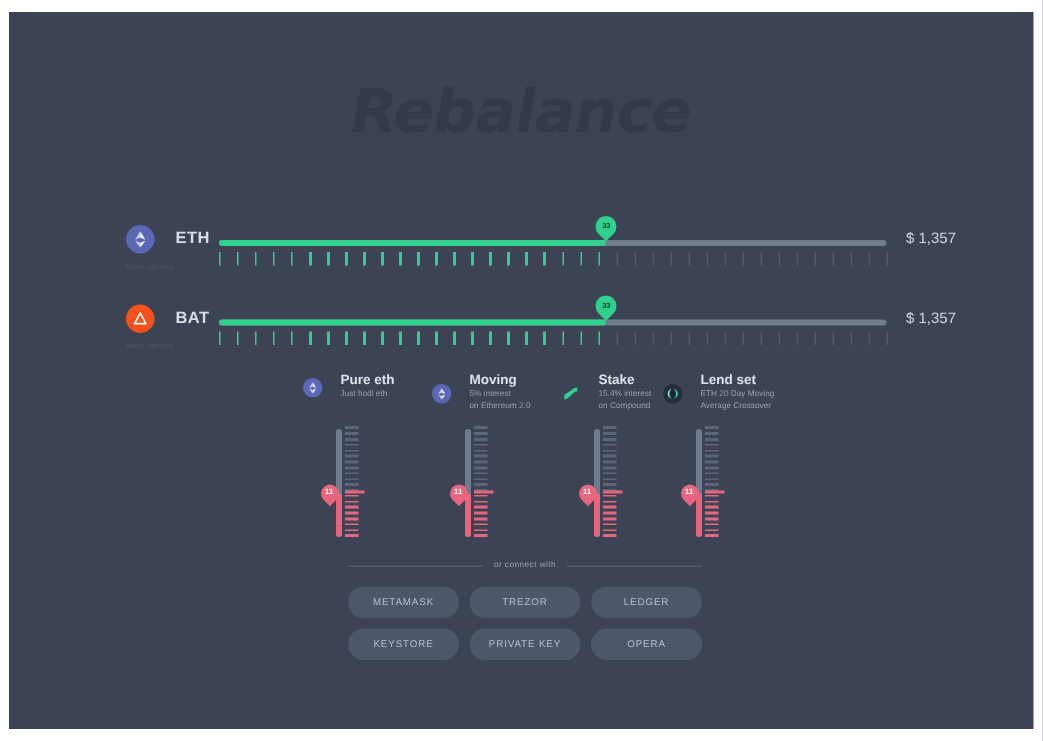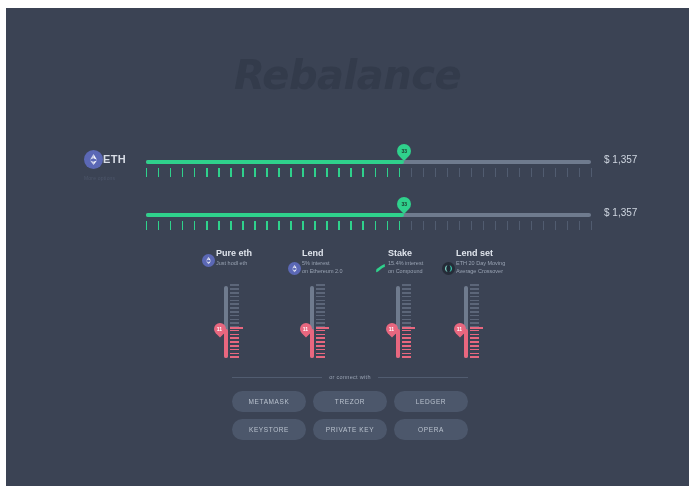--- a/index.html
+++ b/index.html
@@ -39,21 +39,21 @@
     width: 540px;
     height: 42px;
   }
   .asset-row.eth { top: 140px; }
   .asset-row.bat { top: 193px; }
 
   .asset-left {
     position: absolute; left: 0; top: 0;
     width: 58px;
   }
-  .asset-head { display: flex; align-items: center; gap: 0; height: 22px; }
+  .asset-head { display: flex; align-items: center; gap: 14px; height: 22px; }
   .coin-icon {
     width: 19px; height: 19px; border-radius: 50%;
     display: flex; align-items: center; justify-content: center;
     flex: 0 0 auto;
   }
   .coin-icon.eth { background: #5b68b5; }
   .coin-icon.bat { background: #f4511e; }
   .coin-icon svg { display: block; }
   .coin-label {
     font-size: 11px; font-weight: 700; color: #d8dde6;
@@ -115,21 +115,21 @@
     width: 330px; height: 115px;
   }
   .strategy {
     position: absolute; top: 0; width: 80px;
   }
   .strategy.s0 { left: 0px; }
   .strategy.s1 { left: 86px; }
   .strategy.s2 { left: 172px; }
   .strategy.s3 { left: 240px; }
 
-  .strat-head { display: flex; align-items: flex-end; gap: 1px; }
+  .strat-head { display: flex; align-items: center; gap: 12px; }
   .strat-icon {
     width: 13px; height: 13px; border-radius: 50%;
     flex: 0 0 auto; margin-top: 1px;
     display: flex; align-items: center; justify-content: center;
   }
   .strat-icon.purple { background: #5b68b5; }
   .strat-icon.none   { background: transparent; }
   .strat-icon.dark   { background: #262c38; }
   .strat-title {
     font-size: 9px; font-weight: 700; color: #dfe4ec;
@@ -273,20 +273,31 @@
             <div class="htick off" style="left: 97.2973%;"></div>
             <div class="htick off" style="left: 100%;"></div>
           </div>
           <div class="hhandle" style="left: 58%;">
             <span>33</span>
           </div>
         </div>
         <div class="price">$ 1,357</div>
       </div>
       <div class="asset-row bat">
+        <div class="asset-left">
+          <div class="asset-head">
+            <div class="coin-icon bat">
+              <svg width="13" height="13" viewBox="0 0 24 24">
+                <path d="M12 5 L19 18 L5 18 Z" fill="none" stroke="#ffffff" stroke-width="2" stroke-linejoin="round"></path>
+              </svg>
+            </div>
+            <div class="coin-label">BAT</div>
+          </div>
+          <div class="more-options">More options</div>
+        </div>
         <div class="hslider">
           <div class="hbar">
             <div class="hbar-fill" style="width: 58%;"></div>
           </div>
           <div class="hticks">
             <div class="htick on" style="left: 0%;"></div>
             <div class="htick on" style="left: 2.7027%;"></div>
             <div class="htick on" style="left: 5.40541%;"></div>
             <div class="htick on" style="left: 8.10811%;"></div>
             <div class="htick on" style="left: 10.8108%;"></div>
@@ -384,21 +395,21 @@
         <div class="strat-head">
           <div class="strat-icon purple">
             <svg width="9" height="9" viewBox="0 0 24 24">
               <path d="M12 2 L12 9.8 L18.4 12.6 Z" fill="#ffffff" opacity="0.95"></path>
               <path d="M12 2 L5.6 12.6 L12 9.8 Z" fill="#ffffff" opacity="0.7"></path>
               <path d="M12 16.2 L12 22 L18.4 13.9 Z" fill="#ffffff" opacity="0.95"></path>
               <path d="M12 22 L12 16.2 L5.6 13.9 Z" fill="#ffffff" opacity="0.7"></path>
             </svg>
           </div>
           <div>
-            <div class="strat-title">Lend</div>
+            <div class="strat-title">Moving</div>
             <div class="strat-sub">5% interest</div>
             <div class="strat-sub">on Ethereum 2.0</div>
           </div>
         </div>
         <div class="vslider">
           <div class="vbar">
             <div class="vbar-fill" style="height: 40%;"></div>
           </div>
           <div class="vticks">
             <div class="vtick on" style="bottom: 0%;"></div>

